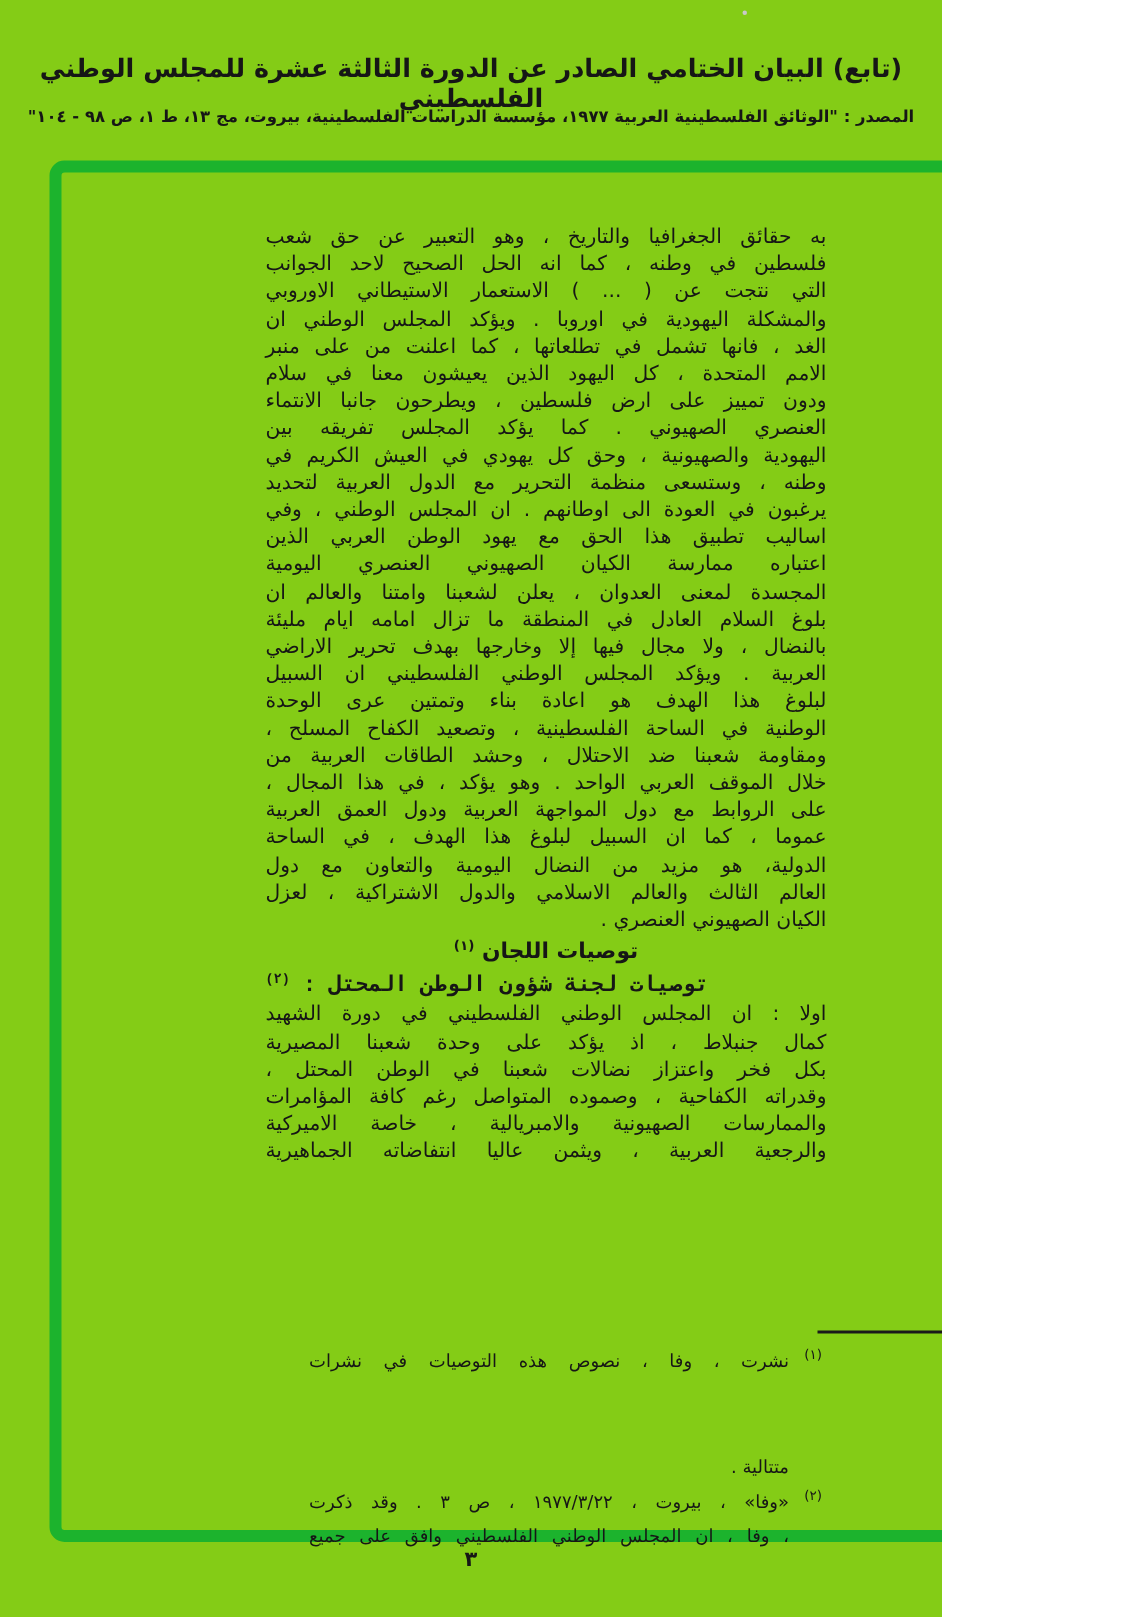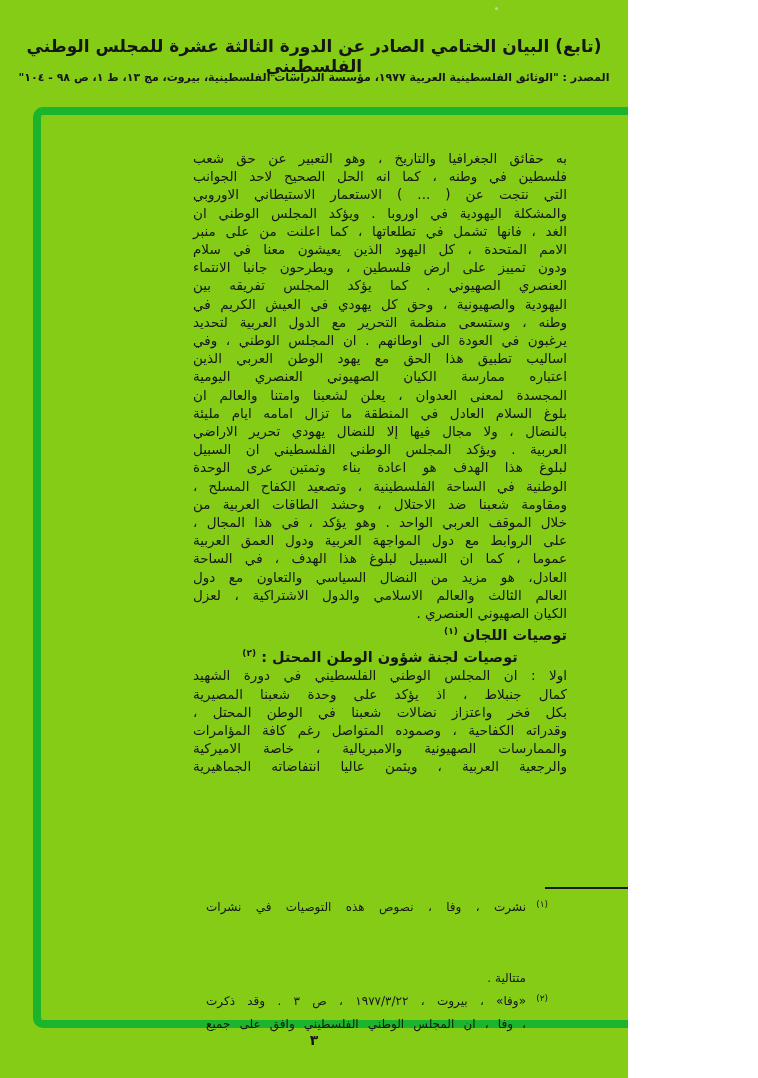--- a/index.html
+++ b/index.html
@@ -32,43 +32,45 @@
   .frame {
     position: absolute;
     left: 33px; top: 107px;
     width: 689px; height: 921px;
     box-sizing: border-box;
     border: 8px solid #1cb32d;
     border-radius: 10px;
   }
   .body-col {
     position: absolute;
-    left: 193px; top: 149px;
+    left: 177px; top: 149px;
     width: 374px;
     direction: rtl;
   }
   .line {
     direction: rtl;
     font-size: 13.5px;
     line-height: 18.2px;
     text-align: justify;
     text-align-last: justify;
     white-space: normal;
   }
   .line.last { text-align-last: right; }
   .heading-center {
+    text-align: center;
     font-weight: bold;
     font-size: 14.5px;
     line-height: 18.2px;
   }
   .heading-right {
-    text-align: center;
+    text-align: left;
     font-weight: bold;
     font-size: 14.5px;
     line-height: 18.2px;
+    font-family: Liberation Mono, monospace;
   }
   .sup { font-size: 9px; vertical-align: super; font-weight: bold; }
   .fn-rule {
     position: absolute;
     left: 545px; top: 887px;
     width: 150px; height: 2px;
     background: #1a1a1a;
   }
   .footnotes {
     position: absolute;
@@ -128,29 +130,29 @@
         <div class="line">الامم المتحدة ، كل اليهود الذين يعيشون معنا في سلام</div>
         <div class="line">ودون تمييز على ارض فلسطين ، ويطرحون جانبا الانتماء</div>
         <div class="line">العنصري الصهيوني . كما يؤكد المجلس تفريقه بين</div>
         <div class="line">اليهودية والصهيونية ، وحق كل يهودي في العيش الكريم في</div>
         <div class="line">وطنه ، وستسعى منظمة التحرير مع الدول العربية لتحديد</div>
         <div class="line">يرغبون في العودة الى اوطانهم . ان المجلس الوطني ، وفي</div>
         <div class="line">اساليب تطبيق هذا الحق مع يهود الوطن العربي الذين</div>
         <div class="line">اعتباره ممارسة الكيان الصهيوني العنصري اليومية</div>
         <div class="line">المجسدة لمعنى العدوان ، يعلن لشعبنا وامتنا والعالم ان</div>
         <div class="line">بلوغ السلام العادل في المنطقة ما تزال امامه ايام مليئة</div>
-        <div class="line">بالنضال ، ولا مجال فيها إلا للنضال يهودي تحرير الاراضي</div>
+        <div class="line">بالنضال ، ولا مجال فيها إلا وخارجها بهدف تحرير الاراضي</div>
         <div class="line">العربية . ويؤكد المجلس الوطني الفلسطيني ان السبيل</div>
         <div class="line">لبلوغ هذا الهدف هو اعادة بناء وتمتين عرى الوحدة</div>
         <div class="line">الوطنية في الساحة الفلسطينية ، وتصعيد الكفاح المسلح ،</div>
         <div class="line">ومقاومة شعبنا ضد الاحتلال ، وحشد الطاقات العربية من</div>
         <div class="line">خلال الموقف العربي الواحد . وهو يؤكد ، في هذا المجال ،</div>
         <div class="line">على الروابط مع دول المواجهة العربية ودول العمق العربية</div>
         <div class="line">عموما ، كما ان السبيل لبلوغ هذا الهدف ، في الساحة</div>
-        <div class="line">العادل، هو مزيد من النضال السياسي والتعاون مع دول</div>
+        <div class="line">الدولية، هو مزيد من النضال اليومية والتعاون مع دول</div>
         <div class="line">العالم الثالث والعالم الاسلامي والدول الاشتراكية ، لعزل</div>
         <div class="line last">الكيان الصهيوني العنصري .</div>
       </div>
 
     <div class="heading-center">
       <span>توصيات اللجان</span>
       <sup class="sup">(١)</sup>
     </div>
 
     <div class="heading-right">

